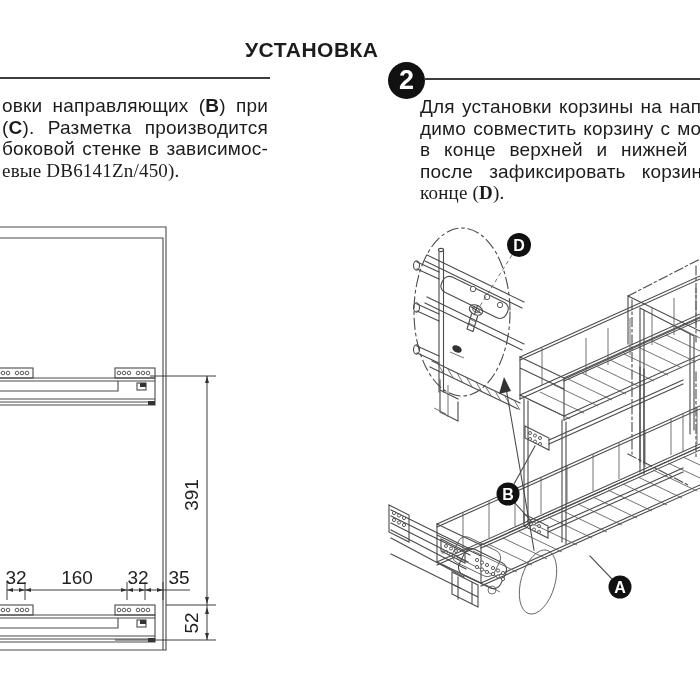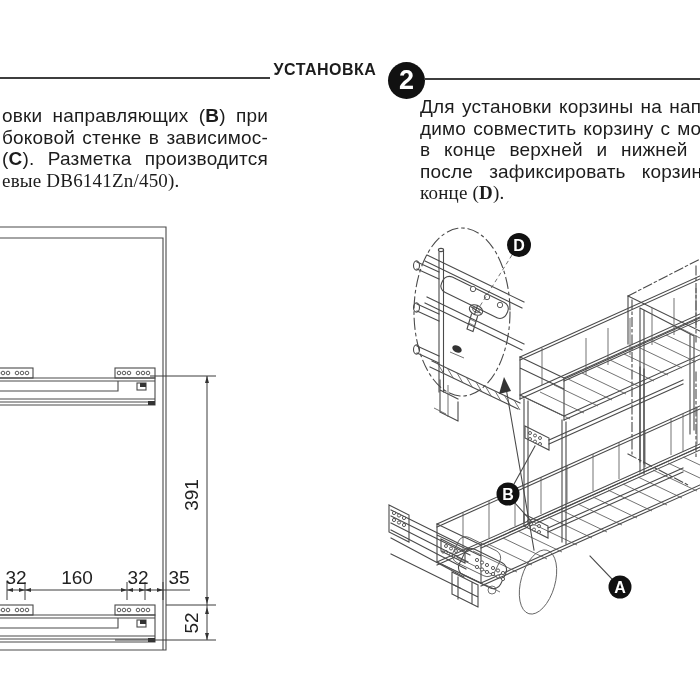--- a/index.html
+++ b/index.html
@@ -1,26 +1,26 @@
 <!DOCTYPE html>
 <html><head>
 <meta charset="utf-8">
 <style>
   html,body{margin:0;padding:0;}
   body{width:700px;height:700px;position:relative;overflow:hidden;background:#ffffff;
        font-family:"Liberation Sans",sans-serif;color:#1c1c1c;}
   .abs{position:absolute;}
-  #title{top:38px;left:245px;width:160px;text-align:center;font-size:16px;font-weight:bold;letter-spacing:0.5px;margin-top:23px;}
+  #title{top:38px;left:245px;width:160px;font-size:21px;font-weight:bold;letter-spacing:0.5px;}
   .rule{height:2px;background:#3d3d3d;}
   #rule-left{top:77px;left:0;width:270px;}
   #rule-right{top:78px;left:424px;width:276px;}
   #step-badge{top:62px;left:388px;width:37px;height:37px;border-radius:50%;background:#111;
               color:#fff;font-size:27px;font-weight:bold;text-align:center;line-height:36px;}
   .para{font-size:19px;line-height:21.6px;letter-spacing:0.2px;}
-  #left-para{top:105px;left:2px;width:266px;}
+  #left-para{top:95px;left:2px;width:266px;}
   #right-para{top:96px;left:420px;width:292px;}
   .jline{text-align:justify;text-align-last:justify;white-space:nowrap;}
   .jline.last{text-align-last:left;font-family:Liberation Serif, serif;}
   .b{font-weight:bold;}
   svg{position:absolute;overflow:hidden;}
   #svg-left{left:0;top:220px;}
   #svg-right{left:388px;top:222px;}
   .ln{stroke:#4a4a4a;stroke-width:1.1;fill:none;stroke-linecap:square;}
   .thin{stroke:#5a5a5a;stroke-width:0.85;fill:none;}
   .dim{stroke:#3c3c3c;stroke-width:1;fill:none;}
@@ -35,22 +35,22 @@
 </head>
 <body>
 
 <div id="title" class="abs">УСТАНОВКА</div>
 <div id="rule-left" class="abs rule"></div>
 <div id="step-badge" class="abs">2</div>
 <div id="rule-right" class="abs rule"></div>
 
 <div id="left-para" class="abs para">
     <div class="jline"><span>овки направляющих (</span><span class="b">B</span><span>) при</span></div>
+    <div class="jline"><span>(</span><span class="b">C</span><span>). Разметка производится</span></div>
     <div class="jline"><span>боковой стенке в зависимос-</span></div>
-    <div class="jline"><span>(</span><span class="b">C</span><span>). Разметка производится</span></div>
     <div class="jline last"><span>евые DB6141Zn/450).</span></div>
   </div>
 <div id="right-para" class="abs para">
     <div class="jline"><span>Для установки корзины на напр</span></div>
     <div class="jline"><span>димо совместить корзину с мон</span></div>
     <div class="jline"><span>в конце верхней и нижней н</span></div>
     <div class="jline"><span>после зафиксировать корзину</span></div>
     <div class="jline last"><span>конце (</span><span class="b">D</span><span>).</span></div>
   </div>
 

